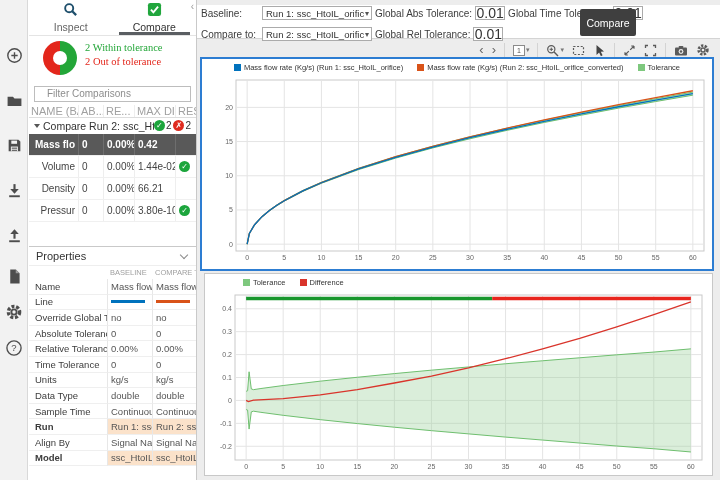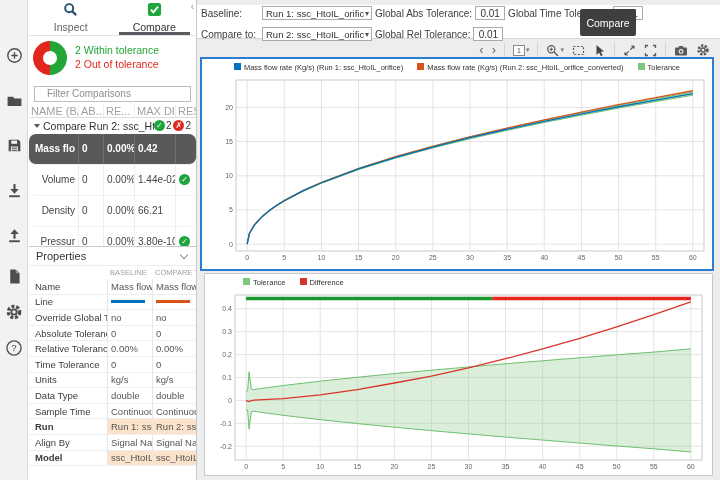--- a/index.html
+++ b/index.html
@@ -17,21 +17,21 @@
   .left-panel { position:absolute; left:29px; top:0; width:168px; height:480px;
     background:#fff; border-right:1px solid #c9c9c9; }
   .tabbar { position:relative; height:36px; display:flex; border-bottom:1px solid #e4e4e4; }
   .tab { flex:1; display:flex; flex-direction:column; align-items:center;
     justify-content:center; gap:2px; font-size:10.5px; color:#666; cursor:pointer; position:relative; }
   .tab.active { color:#333; }
   .tab.active::after { content:""; position:absolute; left:6px; right:6px; bottom:0;
     height:3px; background:#5a5e62; }
   .collapse-glyph { position:absolute; right:2px; top:1px; font-size:10px; color:#9a9a9a; cursor:pointer; }
 
-  .summary { display:flex; align-items:center; gap:8px; padding:5px 4px 6px 4px; }
+  .summary { display:flex; align-items:flex-start; gap:8px; padding:5px 4px 6px 14px;font-family:Liberation Serif, serif; }
   .donut { width:34px; height:34px; border-radius:50%; position:relative; flex:0 0 auto;
     background:conic-gradient(#23a638 0 50%, #e3261b 50% 100%); }
   .donut::after { content:""; position:absolute; inset:10px; border-radius:50%; background:#fff; }
   .sum-within { font-size:10.5px; color:#23a638; line-height:1.3; }
   .sum-out    { font-size:10.5px; color:#e3261b; line-height:1.3; }
 
   .filter-wrap { padding:2px 5px 3px 5px; }
   .filter-input { width:100%; height:16px; border:1px solid #bdbdbd; font-size:10px;
     padding:0 12px; font-family:inherit; color:#444; }
   .filter-input::placeholder { color:#8d8d8d; }
@@ -43,21 +43,21 @@
     color:#333; padding:0 3px; cursor:pointer; white-space:nowrap; }
   .caret { width:0; height:0; border-left:3.5px solid transparent; border-right:3.5px solid transparent;
     border-top:4.5px solid #555; margin:0 3px 0 2px; flex:0 0 auto; }
   .group-label { overflow:hidden; text-overflow:clip; flex:1 1 auto; }
   .badge { width:11px; height:11px; border-radius:50%; color:#fff; font-size:8px; line-height:11px;
     text-align:center; display:inline-block; flex:0 0 auto; }
   .badge.pass { background:#1ca53c; }
   .badge.fail { background:#df2b1f; }
   .badge-count { font-size:10px; color:#333; margin:0 2px 0 1px; }
 
-  .sig-row { height:31px; font-size:10px; color:#444; border-bottom:1px solid #f0f0f0; cursor:pointer;border-radius:7px; }
+  .sig-row { height:22px; font-size:10px; color:#444; border-bottom:1px solid #f0f0f0; cursor:pointer; }
   .sig-row > div { padding:0 3px; white-space:nowrap; overflow:hidden; height:100%; display:flex; align-items:center; }
   .sig-name { justify-content:flex-end; border-right:1px solid #eee; }
   .sig-abs, .sig-rel, .sig-max { border-right:1px solid #eee; }
   .sig-res { display:flex; gap:9px; padding-left:5px; }
   .sig-row.selected { background:#595959; color:#fff; font-weight:bold; }
   .sig-row.selected > div { border-right-color:#6e6e6e; }
 
   
   .props { position:absolute; left:0; right:0; top:246px; bottom:0; border-top:1px solid #c9c9c9;
     overflow:hidden; background:#fff; }
@@ -80,21 +80,21 @@
   
   .right { position:absolute; left:197px; top:0; width:523px; height:480px; background:#ededed; }
   .top-toolbar { position:relative; height:34px; background:#fff; border-bottom:1px solid #d4d4d4; }
   .tb-row { display:flex; align-items:center; gap:3px; height:16px; padding:0 4px; margin-top:5px; }
   .tb-label { font-size:10px; color:#3c3c3c; white-space:nowrap; }
   .tb-label.w { width:58px; flex:0 0 auto; }
   .tb-select { width:110px; flex:0 0 auto; height:14px; border:1px solid #ababab; background:#fff;
     display:flex; align-items:center; font-size:9.5px; color:#333; padding:0 2px 0 3px; cursor:pointer; }
   .tb-select .sel-text { flex:1 1 auto; overflow:hidden; white-space:nowrap; }
   .tb-select .sel-arrow { flex:0 0 auto; font-size:8px; color:#555; margin-left:1px; }
-  .tb-input { width:30px; height:14px; border:1px solid #ababab; font-size:10px; text-align:center;
+  .tb-input { width:30px; height:14px; border:1px solid #ababab; font-size:14px; text-align:center;
     font-family:inherit; color:#333; padding:0; }
   .compare-btn { position:absolute; right:84px; top:4px; width:56px; height:27px; background:#3f3f3f;
     color:#fff; border:none; font-size:10.5px; font-family:inherit; border-radius:2px; cursor:pointer; }
 
   .chart-toolbar { height:22px; display:flex; align-items:center; justify-content:flex-end;
     gap:8px; padding:0 10px; }
   .ct-btn { display:flex; align-items:center; gap:1px; cursor:pointer; position:relative; }
   .ct-btn.active::after { content:""; position:absolute; left:-2px; right:-2px; bottom:-4px;
     height:2px; background:#4d4d4d; }
   .ct-sep { width:1px; height:14px; background:#d3d3d3; }
@@ -103,21 +103,21 @@
     display:flex; align-items:center; justify-content:center; background:#fff; }
   .ct-chevron { font-size:13px; color:#666; line-height:10px; }
 
   .chart1 { position:absolute; left:3px; top:57px; width:514px; height:214px;
     border:2px solid #2d7dd2; background:#fff; }
   .chart2 { position:absolute; left:7px; top:273px; width:509px; height:203px;
     border:1px solid #c8c8c8; background:#fff; }
   .legend { height:17px; display:flex; align-items:center; gap:14px; font-size:7.5px; color:#333; }
   .legend.center { justify-content:center; }
   .legend.left { padding-left:38px; }
-  .lg-item { display:flex; align-items:flex-start; gap:3px; white-space:nowrap; }
+  .lg-item { display:flex; align-items:center; gap:3px; white-space:nowrap; }
   .lg-sq { width:7px; height:7px; display:inline-block; }
 </style>
 </head>
 <body>
 
 <div class="stage">
 
   <div class="icon-strip">
     <div class="strip-btn" style="top:41px">
       <svg width="17" height="17" viewBox="0 0 16 16">

